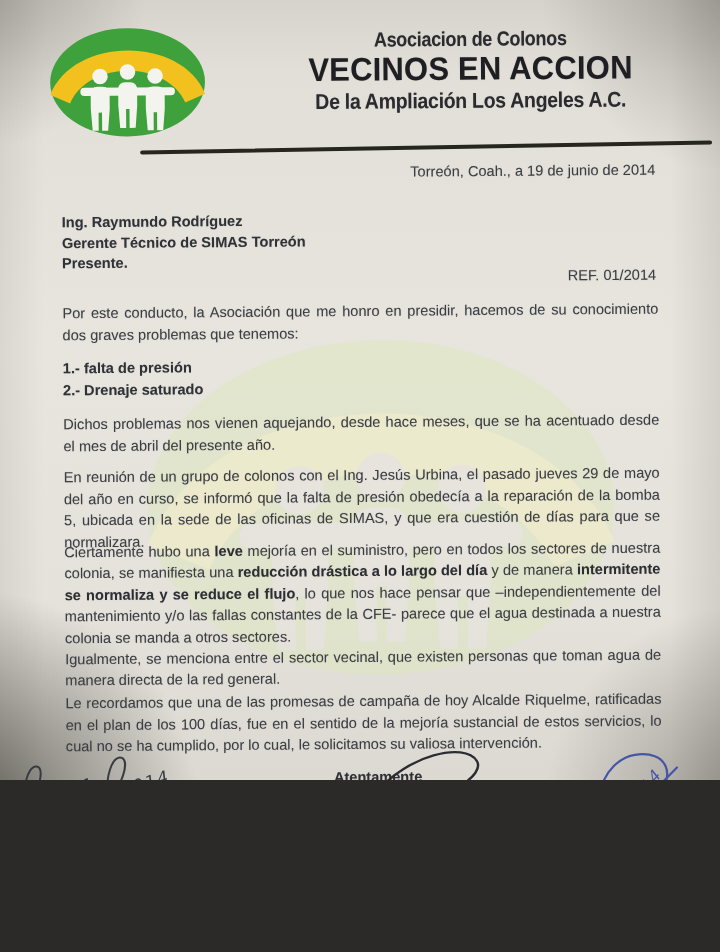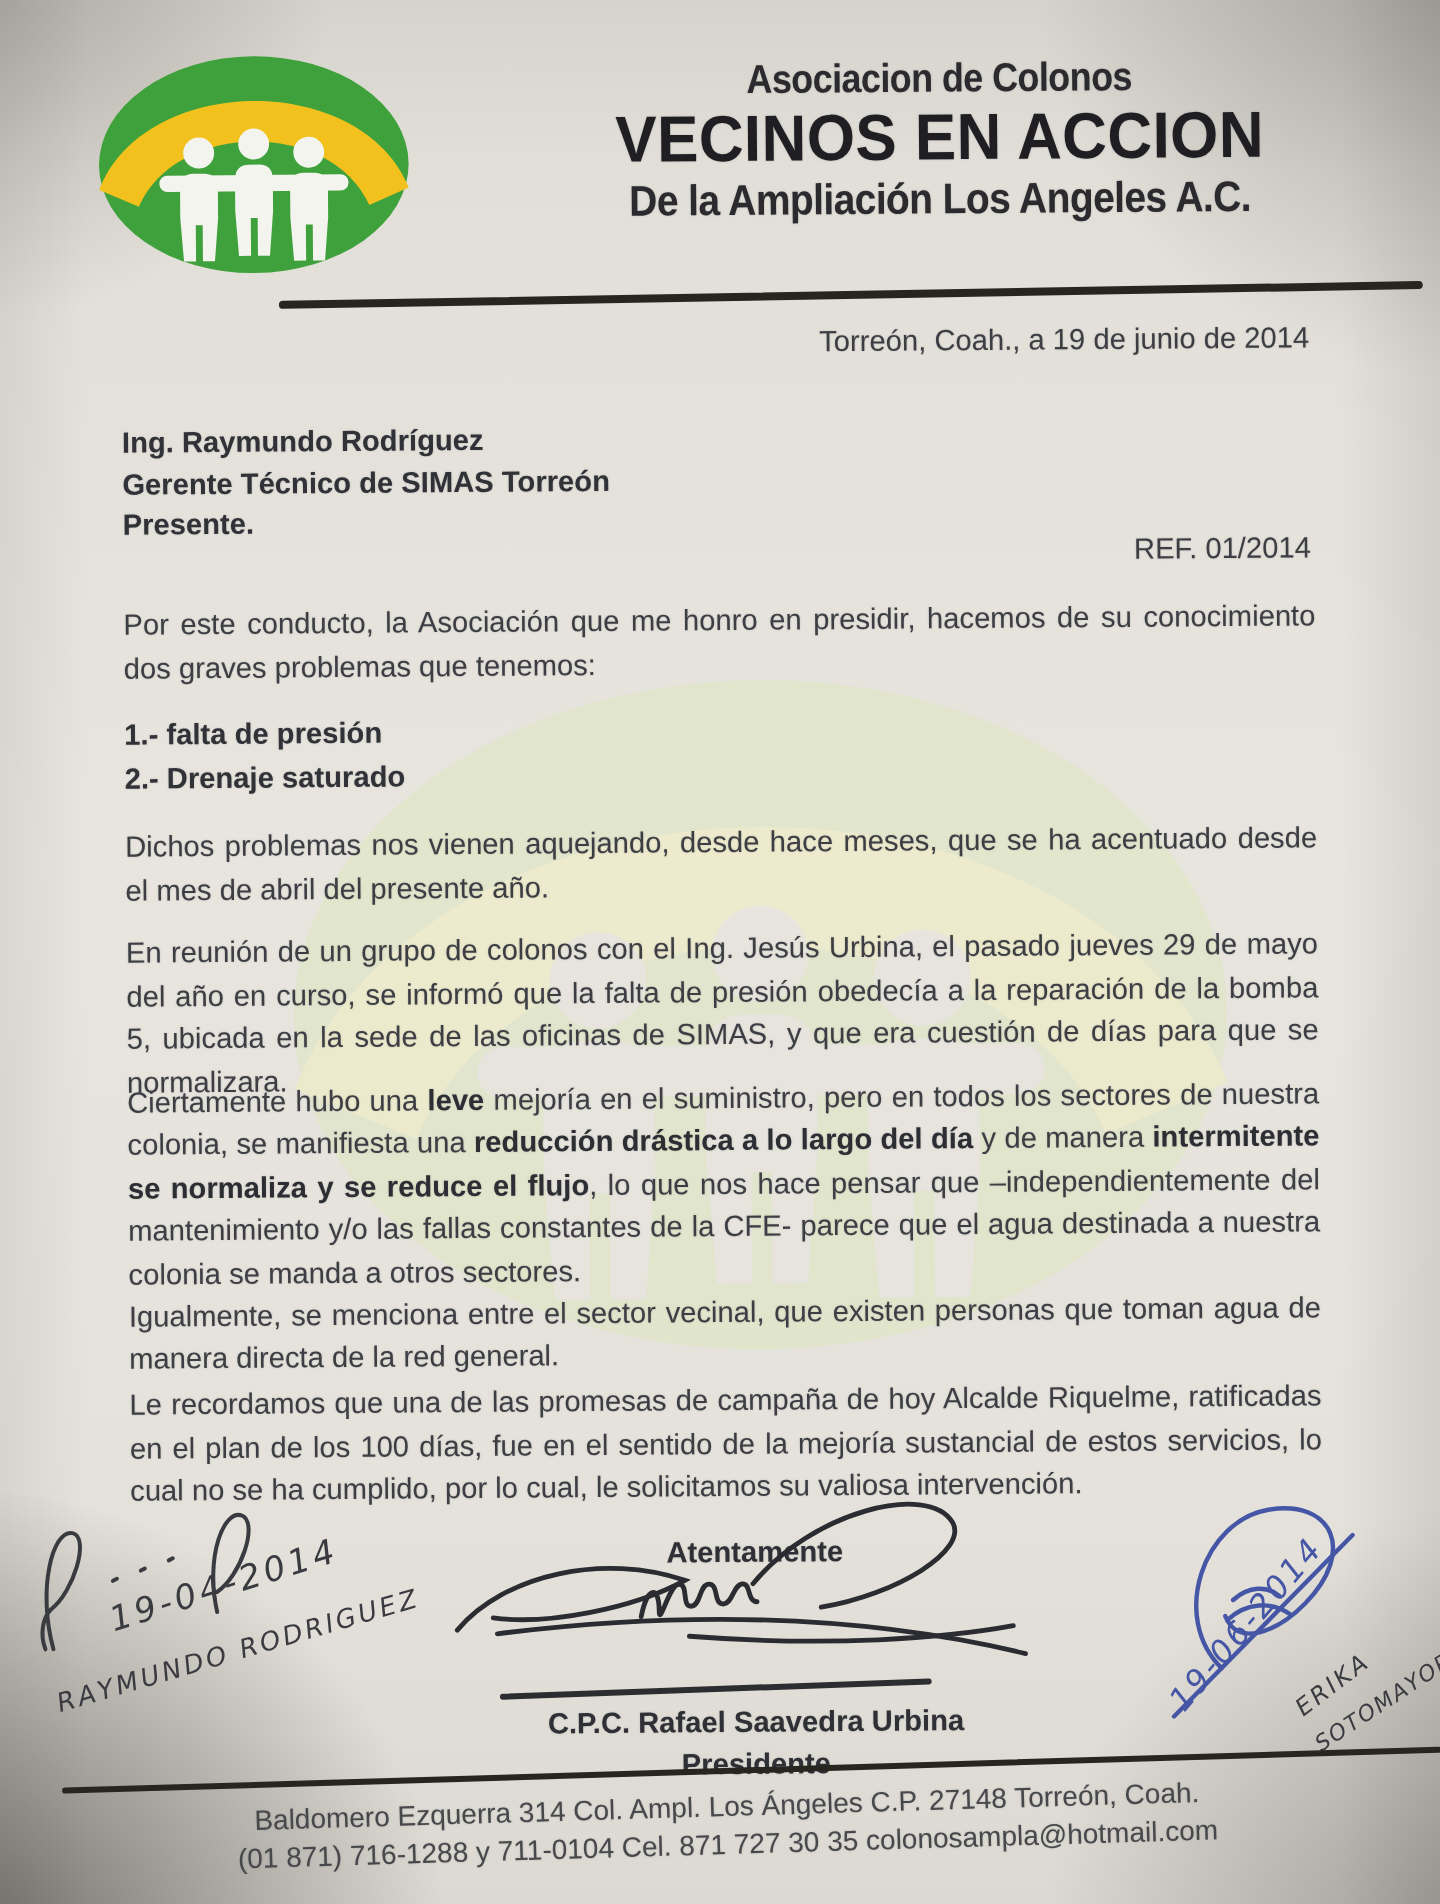--- a/index.html
+++ b/index.html
@@ -2,21 +2,21 @@
 <html><head>
 <meta charset="utf-8">
 <style>
   html,body{margin:0;padding:0;}
   body{
     width:720px;height:952px;overflow:hidden;
     background:#2b2a28;
     font-family:"Liberation Sans",sans-serif;
   }
   .photo{
-    position:relative;width:720px;height:952px;overflow:hidden;
+    position:relative;width:720px;height:780px;overflow:hidden;
     background:
       radial-gradient(circle at -3% 104%, rgba(28,26,20,0.60), rgba(28,26,20,0) 20%),
       radial-gradient(circle at 103% 103%, rgba(45,42,36,0.38), rgba(45,42,36,0) 18%),
       radial-gradient(circle at -2% -2%, rgba(70,68,62,0.32), rgba(70,68,62,0) 15%),
       radial-gradient(circle at 102% -3%, rgba(70,68,62,0.38), rgba(70,68,62,0) 18%),
       linear-gradient(90deg, rgba(90,88,80,0.10) 0%, rgba(90,88,80,0) 6%, rgba(90,88,80,0) 93%, rgba(90,88,80,0.14) 100%),
       linear-gradient(180deg, #d5d3cc 0%, #e1dfd8 9%, #e7e5de 45%, #e4e2db 78%, #dbd9d2 100%);
   }
   .tilt{position:absolute;inset:0;transform:rotate(-0.45deg);}
   .abs{position:absolute;}

